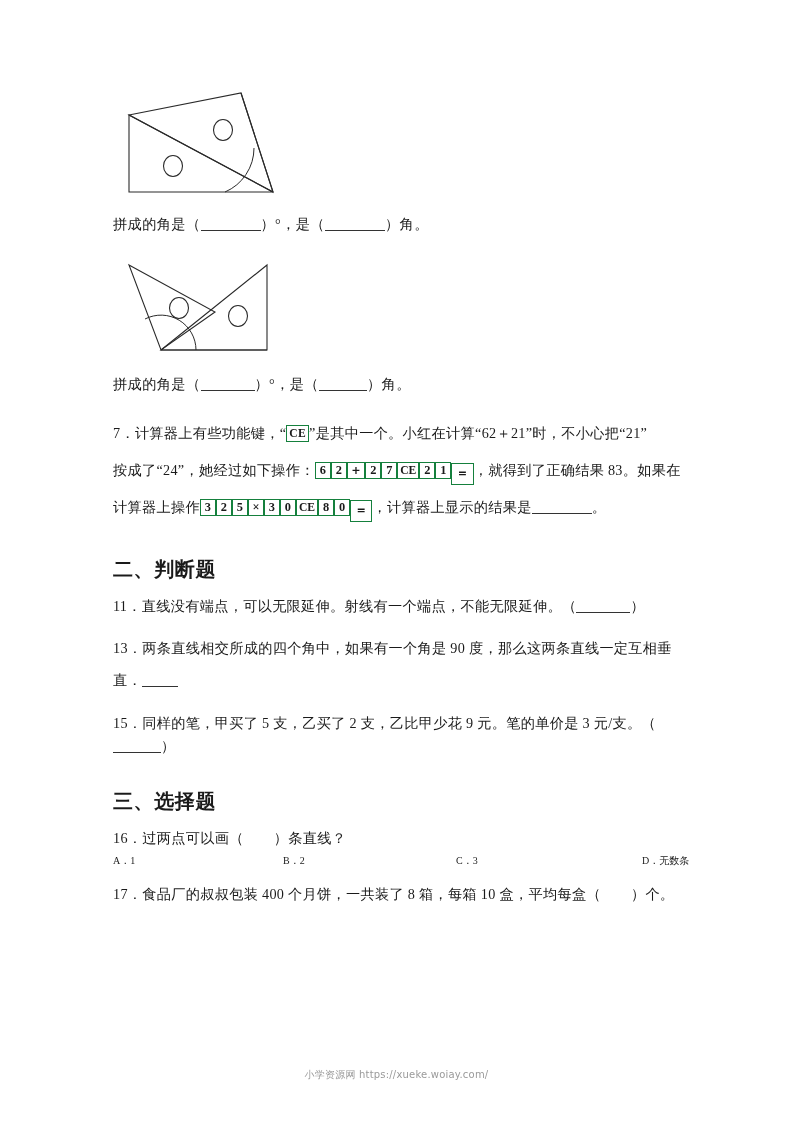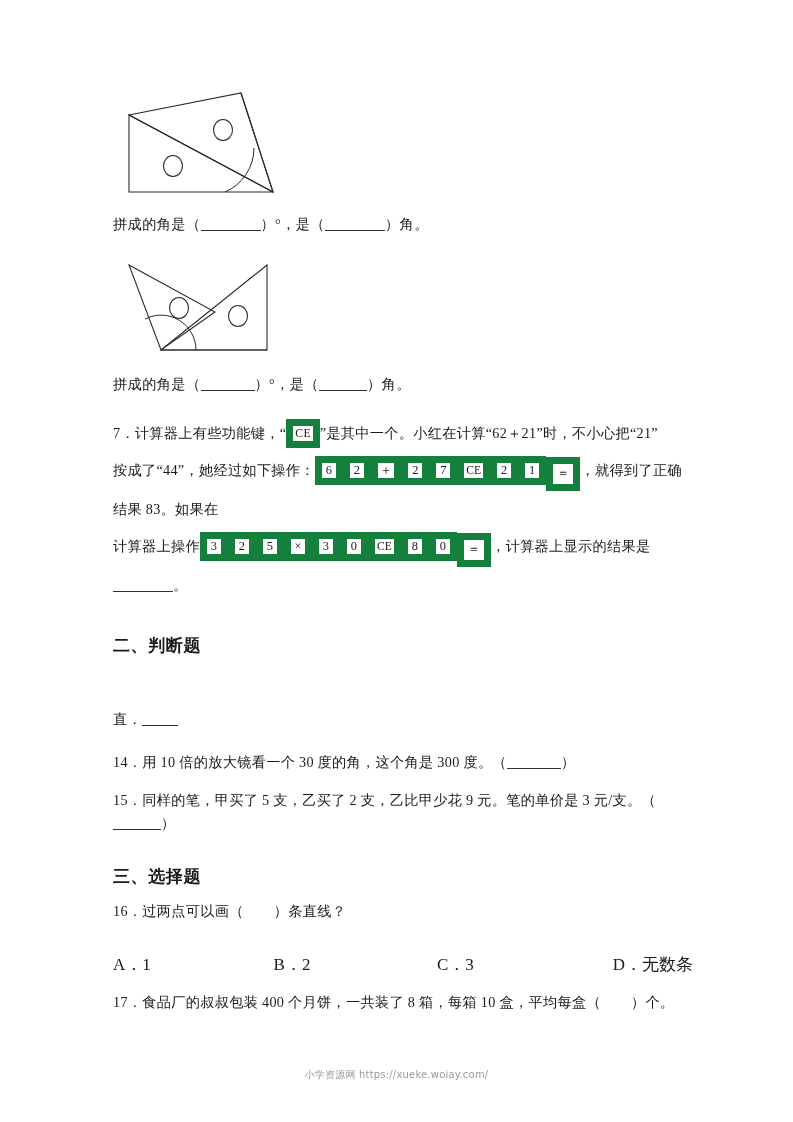--- a/index.html
+++ b/index.html
@@ -52,56 +52,56 @@
   
   .q {
     font-size: 14.2px;
     line-height: 1.62;
     letter-spacing: 0.3px;
     margin-top: 15px;
   }
   .q.tight { margin-top: 12px; }
   .q.spread { line-height: 2.25; }
   .sec-title {
-    font-size: 17px;
+    font-size: 20px;
     font-weight: bold;
     letter-spacing: 0.6px;
     margin-top: 30px;
     margin-bottom: 4px;
     font-family: "Liberation Sans", "DejaVu Sans", sans-serif;
   }
 
   
   .key {
     display: inline-block;
-    border: 7px solid #15803d;
+    border: 1px solid #15803d;
     padding: 0px 2px;
     margin: 0 0px;
     font-size: 12.4px;
     line-height: 15px;
     min-width: 10px;
     text-align: center;
     vertical-align: 1px;
     font-family: "Liberation Serif", serif;
+    font-weight: bold;
   }
   .key.wide { padding: 0 2px; }
   .key.eq {
     padding: 3px 4px 5px 4px;
     line-height: 12px;
     vertical-align: -2px;
   }
   .keyrow { white-space: nowrap; letter-spacing: 0; margin-top: 28px; }
   .key-ce { font-size: 11.6px; }
 
   
   .choices {
-    font-size: 17px;
-    margin-top: 30px;
+    font-size: 10px;
+    margin-top: 4px;
     display: flex;
-    justify-content: flex-end;
   }
   .choices .opt { white-space: nowrap; }
   .opt-a { width: 170px; }
   .opt-b { width: 173px; }
   .opt-c { width: 186px; }
 
   
   .watermark {
     position: absolute;
     left: 0;
@@ -164,36 +164,36 @@
       </div>
       <div class="fig-caption">
         <span>拼成的角是（</span><span class="blank-u b-54"></span><span>）°，是（</span><span class="blank-u b-48"></span><span>）角。</span>
       </div>
     </div>
 
 
 
     <div class="q" style="margin-top:20px; line-height:2.6;">
       <span>7．计算器上有些功能键，“</span><span class="key key-ce">CE</span><span>”是其中一个。小红在计算“62＋21”时，不小心把“21”</span><br>
-      <span>按成了“44”，她经过如下操作：</span><span class="keyrow"><span class="key">6</span><span class="key">2</span><span class="key">＋</span><span class="key">2</span><span class="key">7</span><span class="key key-ce wide">CE</span><span class="key">2</span><span class="key">1</span><span class="key eq">＝</span></span><span>，就得到了正确结果 83。如果在</span><br>
+      <span>按成了“24”，她经过如下操作：</span><span class="keyrow"><span class="key">6</span><span class="key">2</span><span class="key">＋</span><span class="key">2</span><span class="key">7</span><span class="key key-ce wide">CE</span><span class="key">2</span><span class="key">1</span><span class="key eq">＝</span></span><span>，就得到了正确结果 83。如果在</span><br>
       <span>计算器上操作</span><span class="keyrow"><span class="key">3</span><span class="key">2</span><span class="key">5</span><span class="key">×</span><span class="key">3</span><span class="key">0</span><span class="key key-ce wide">CE</span><span class="key">8</span><span class="key">0</span><span class="key eq">＝</span></span><span>，计算器上显示的结果是</span><span class="blank-u b-60"></span><span>。</span>
     </div>
 
     <div class="sec-title">二、判断题</div>
 
+    <div class="q tight">
+      <span>11．直线没有端点，可以无限延伸。射线有一个端点，不能无限延伸。（</span><span class="blank-u b-54"></span><span>）</span>
+    </div>
 
 
     <div class="q spread">
-      <br>
+      <span>13．两条直线相交所成的四个角中，如果有一个角是 90 度，那么这两条直线一定互相垂</span><br>
       <span>直．</span><span class="blank-u b-36"></span>
     </div>
 
-    <div class="q">
-      <span>14．用 10 倍的放大镜看一个 30 度的角，这个角是 300 度。（</span><span class="blank-u b-54"></span><span>）</span>
-    </div>
 
     <div class="q">
       <span>15．同样的笔，甲买了 5 支，乙买了 2 支，乙比甲少花 9 元。笔的单价是 3 元/支。（</span><span class="blank-u b-48"></span><span>）</span>
     </div>
 
     <div class="sec-title">三、选择题</div>
 
     <div class="q tight">
       <span>16．过两点可以画（</span><span style="display:inline-block;width:30px;"></span><span>）条直线？</span>
     </div>

